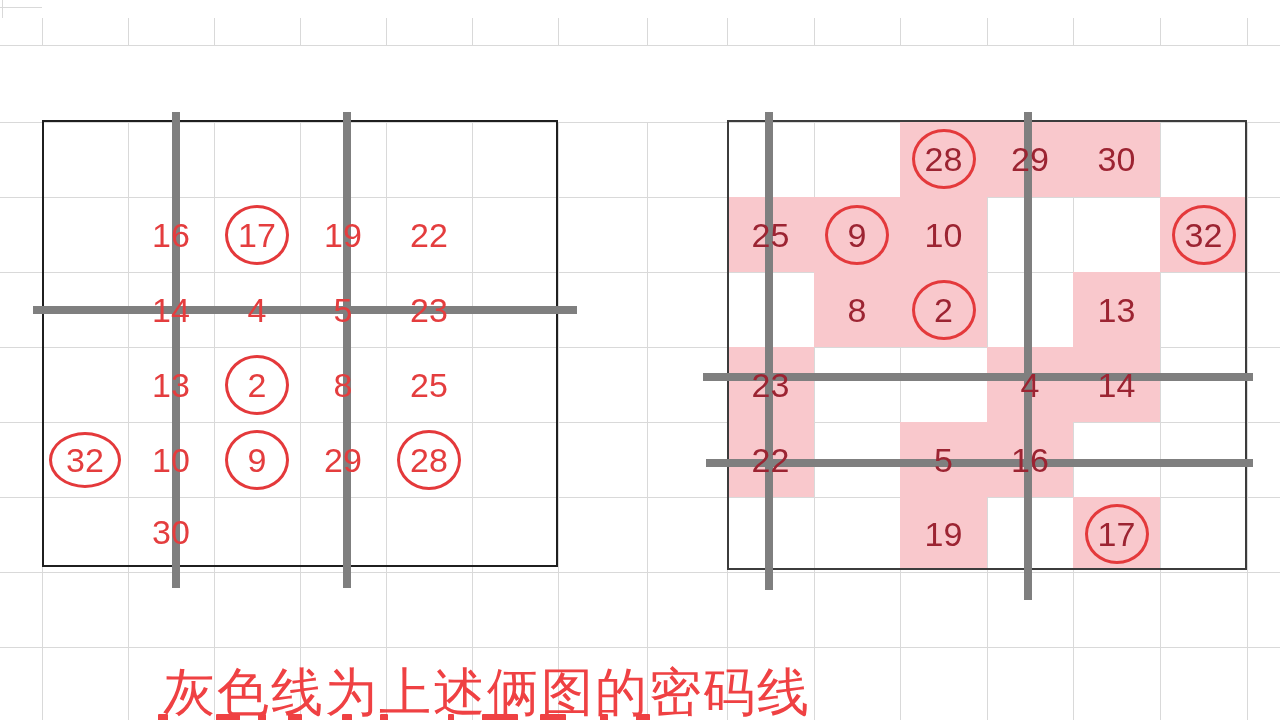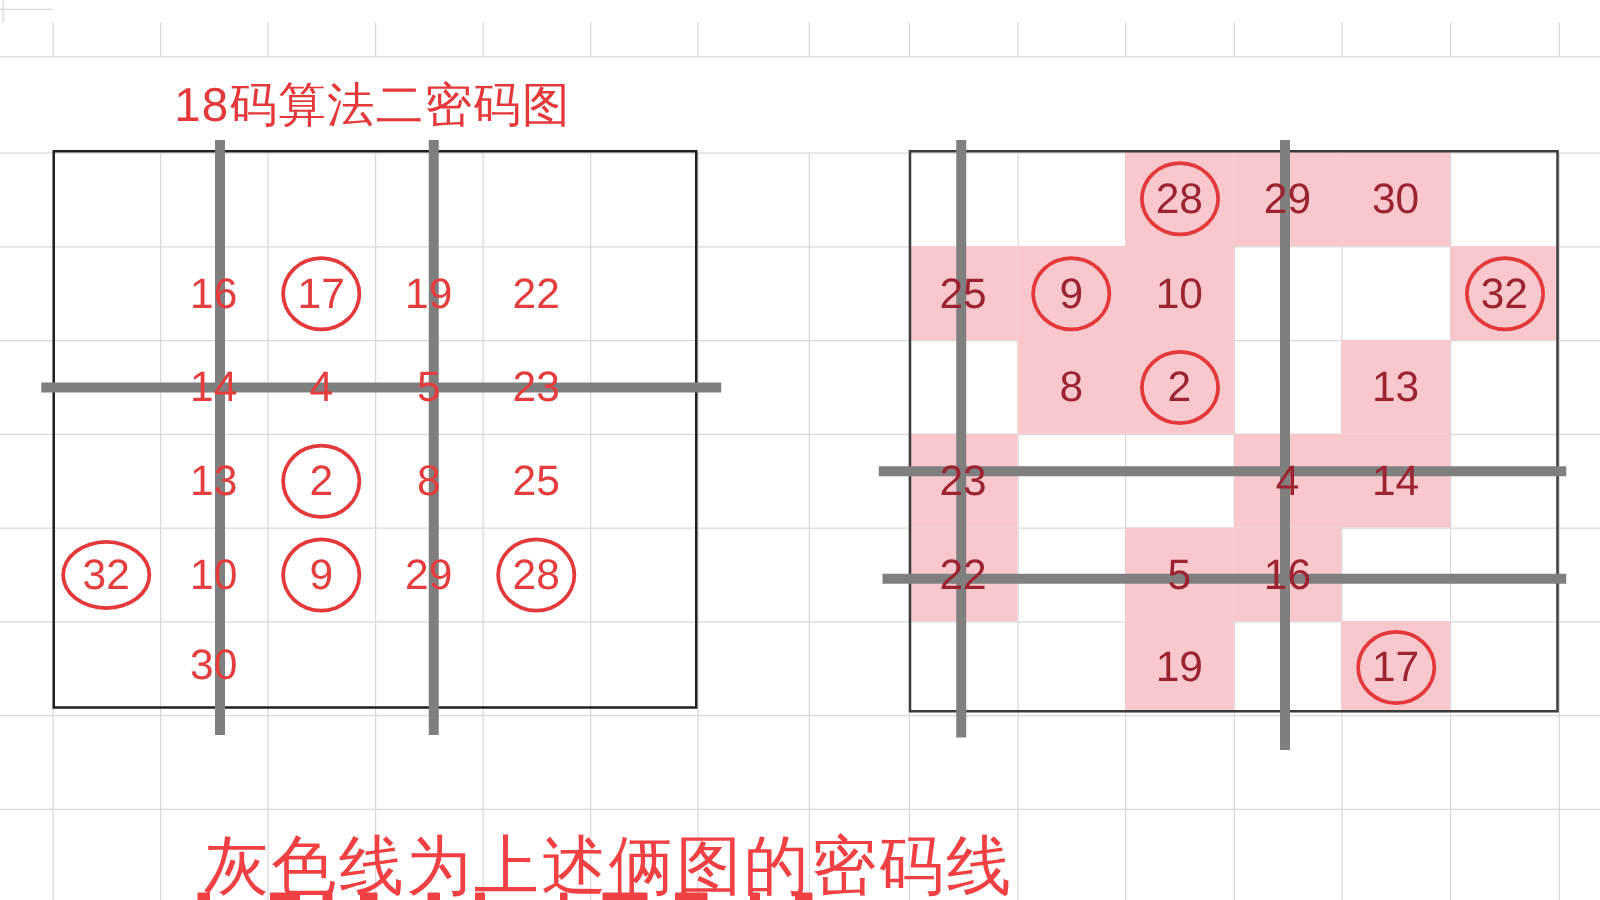--- a/index.html
+++ b/index.html
@@ -16,21 +16,20 @@
   .title{position:absolute;z-index:6;transform:translate(-50%,-50%);
          font-size:38px;white-space:nowrap;letter-spacing:1px;}
   .footer-line{position:absolute;z-index:6;transform:translateY(-50%);
                font-size:52px;white-space:nowrap;letter-spacing:2px;margin-top:14px;}
   .frag{position:absolute;z-index:6;height:7px;border-radius:1px;}
 </style>
 </head>
 <body>
 
 <div id="sheet">
-  <div class="title" id="left-title" style="left: 298px; top: 84px; color: rgb(228, 57, 59);">18码算法二密码图</div>
   <div class="footer-line" id="footer-line" style="left: 163px; top: 679px; color: rgb(239, 65, 67);">灰色线为上述俩图的密码线</div>
 <div class="gl" style="left: 0px; top: 44.5px; width: 1280px; height: 1px;"></div>
     <div class="gl" style="left: 0px; top: 121.5px; width: 1280px; height: 1px;"></div>
     <div class="gl" style="left: 0px; top: 196.5px; width: 1280px; height: 1px;"></div>
     <div class="gl" style="left: 0px; top: 271.5px; width: 1280px; height: 1px;"></div>
     <div class="gl" style="left: 0px; top: 346.5px; width: 1280px; height: 1px;"></div>
     <div class="gl" style="left: 0px; top: 421.5px; width: 1280px; height: 1px;"></div>
     <div class="gl" style="left: 0px; top: 496.5px; width: 1280px; height: 1px;"></div>
     <div class="gl" style="left: 0px; top: 571.5px; width: 1280px; height: 1px;"></div>
     <div class="gl" style="left: 0px; top: 646.5px; width: 1280px; height: 1px;"></div>

